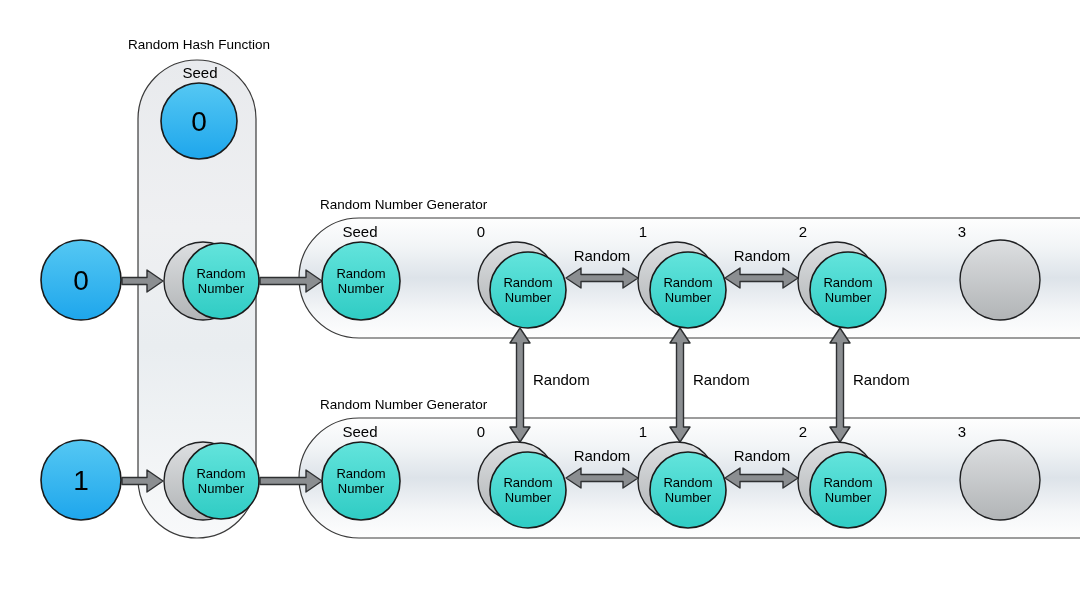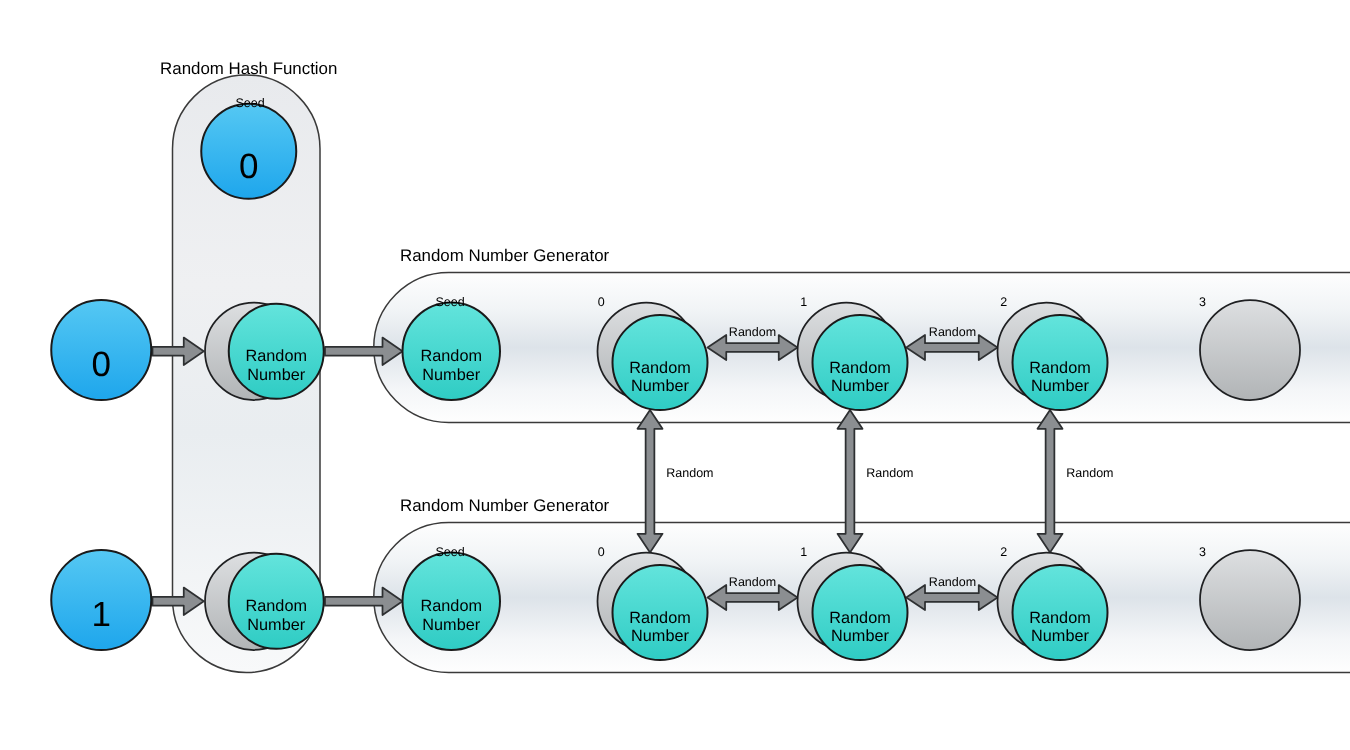--- a/index.html
+++ b/index.html
@@ -2,22 +2,22 @@
 <html><head>
 <meta charset="utf-8">
 <style>
   html,body { margin:0; padding:0; background:#ffffff; }
   .canvas {
     position:relative; width:1080px; height:600px;
     background:#ffffff; overflow:hidden;
     font-family:"Liberation Sans", sans-serif; color:#000;
   }
   .canvas svg { position:absolute; left:0; top:0; }
-  .lbl { position:absolute; font-size:10px; white-space:nowrap; color:#000; }
-  .c   { transform:translate(-50%,-50%); text-align:center;margin-top:11px; }
+  .lbl { position:absolute; font-size:15px; white-space:nowrap; color:#000; }
+  .c   { transform:translate(-50%,-50%); text-align:center; }
   .ml  { transform:translateY(-50%); }
   .title { font-size:13.5px; }
   .node-label { font-size:13px; line-height:15px; white-space:pre-line; }
   .big { font-size:28px; }
 </style>
 </head>
 <body>
 
 <div class="canvas">
 

